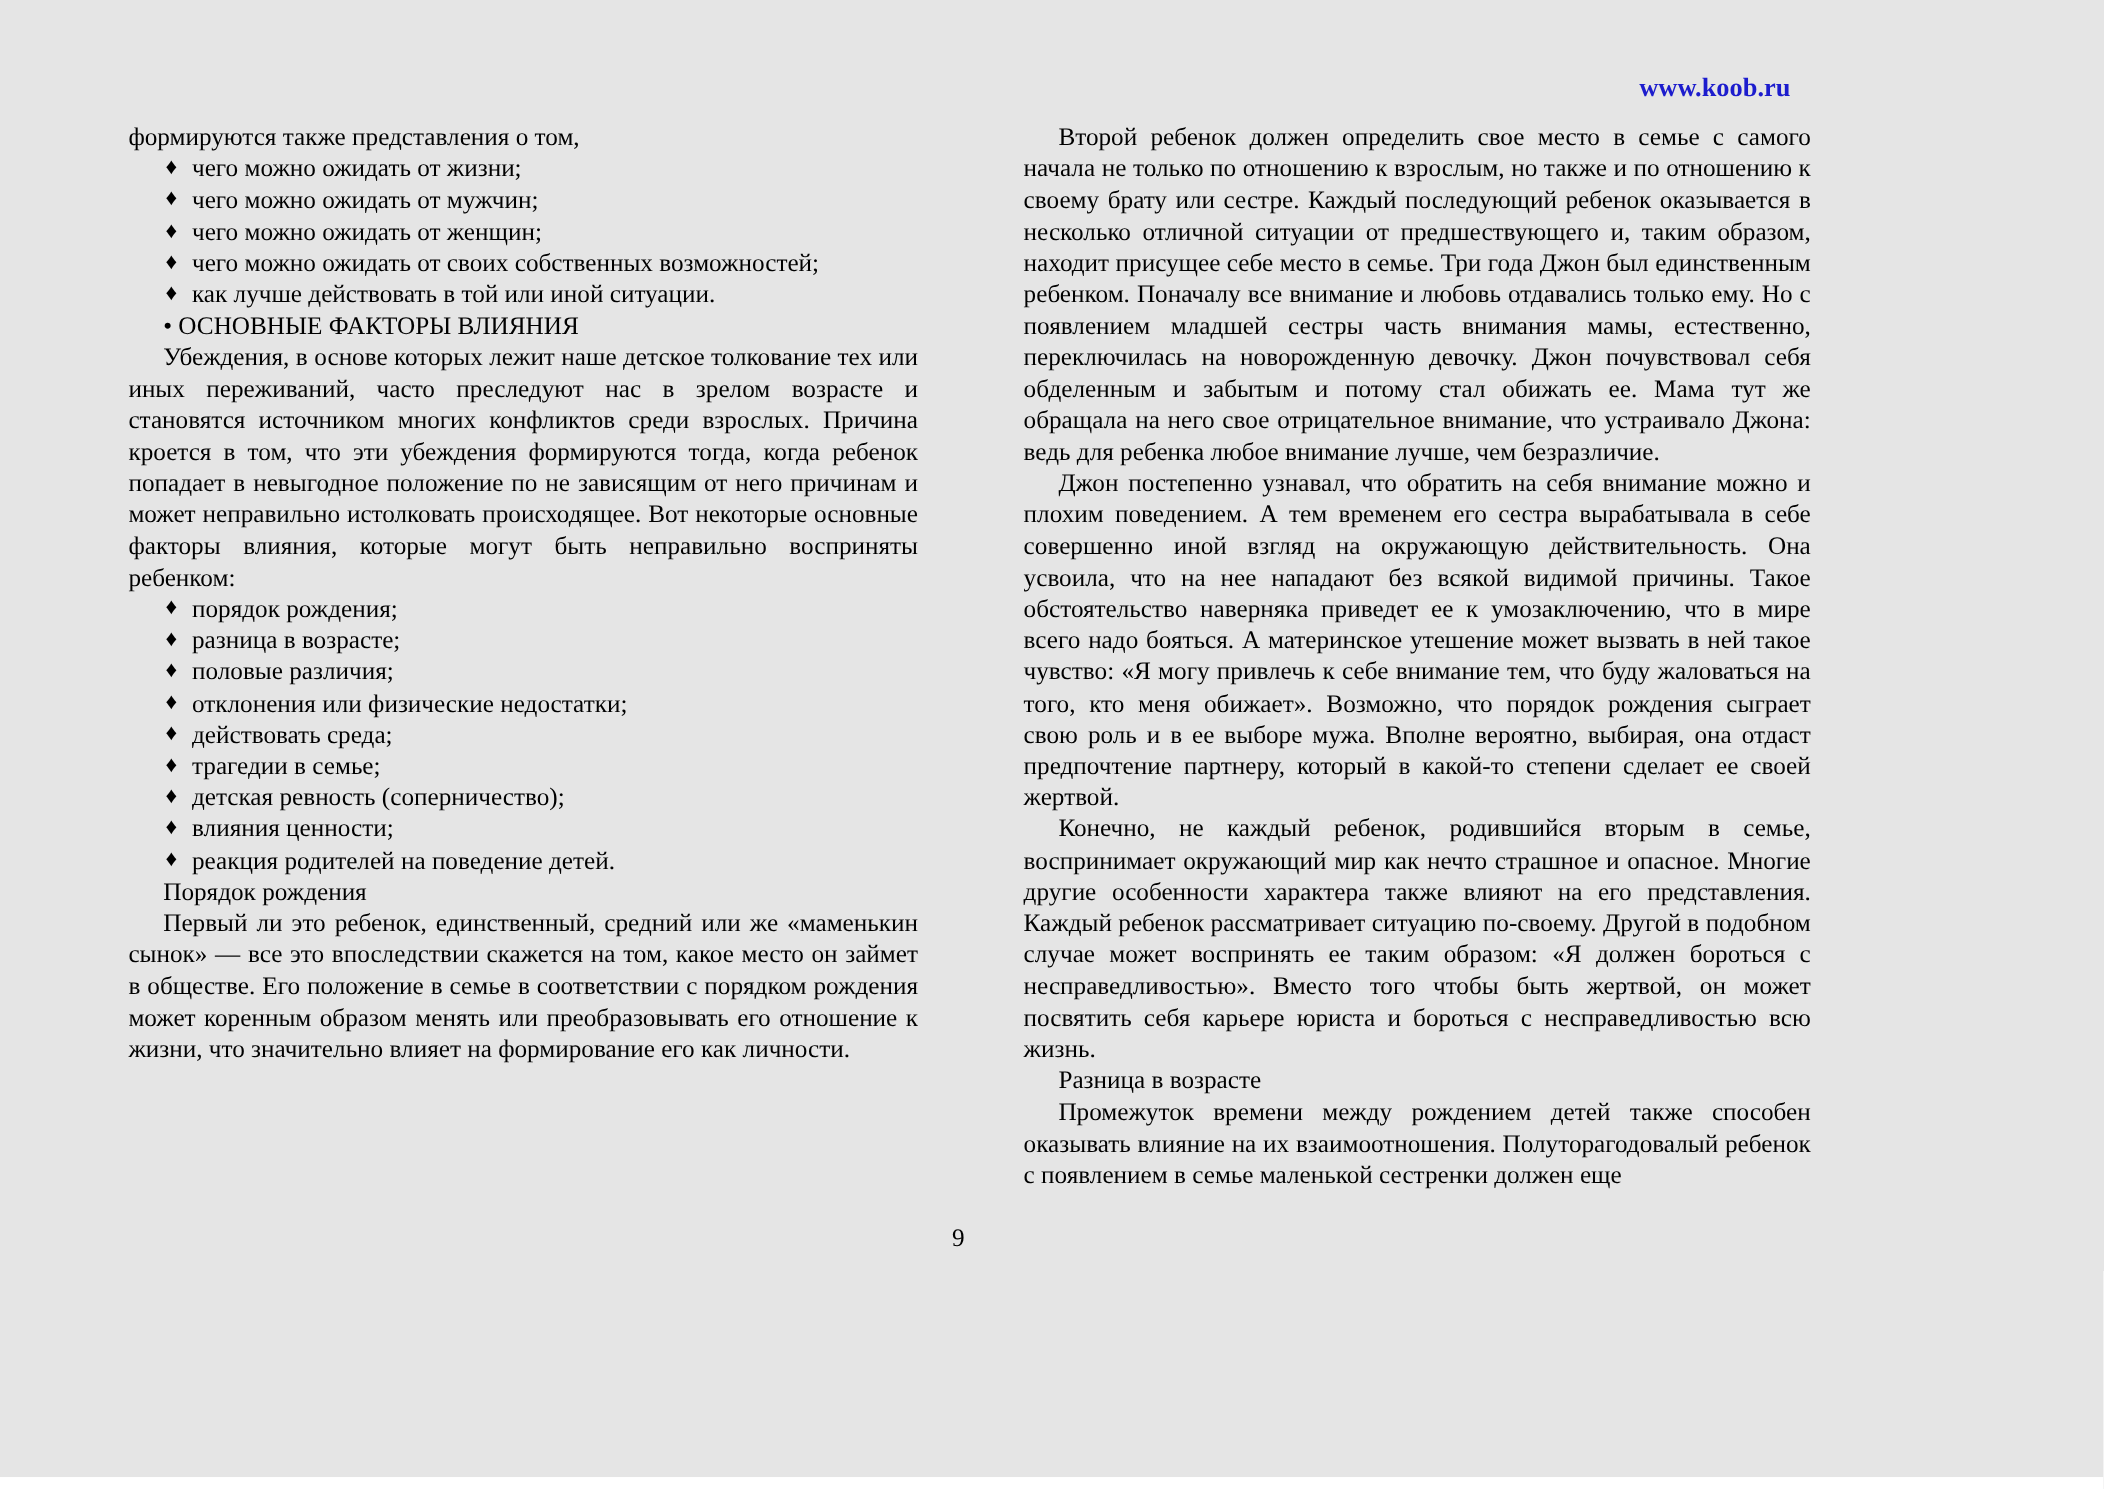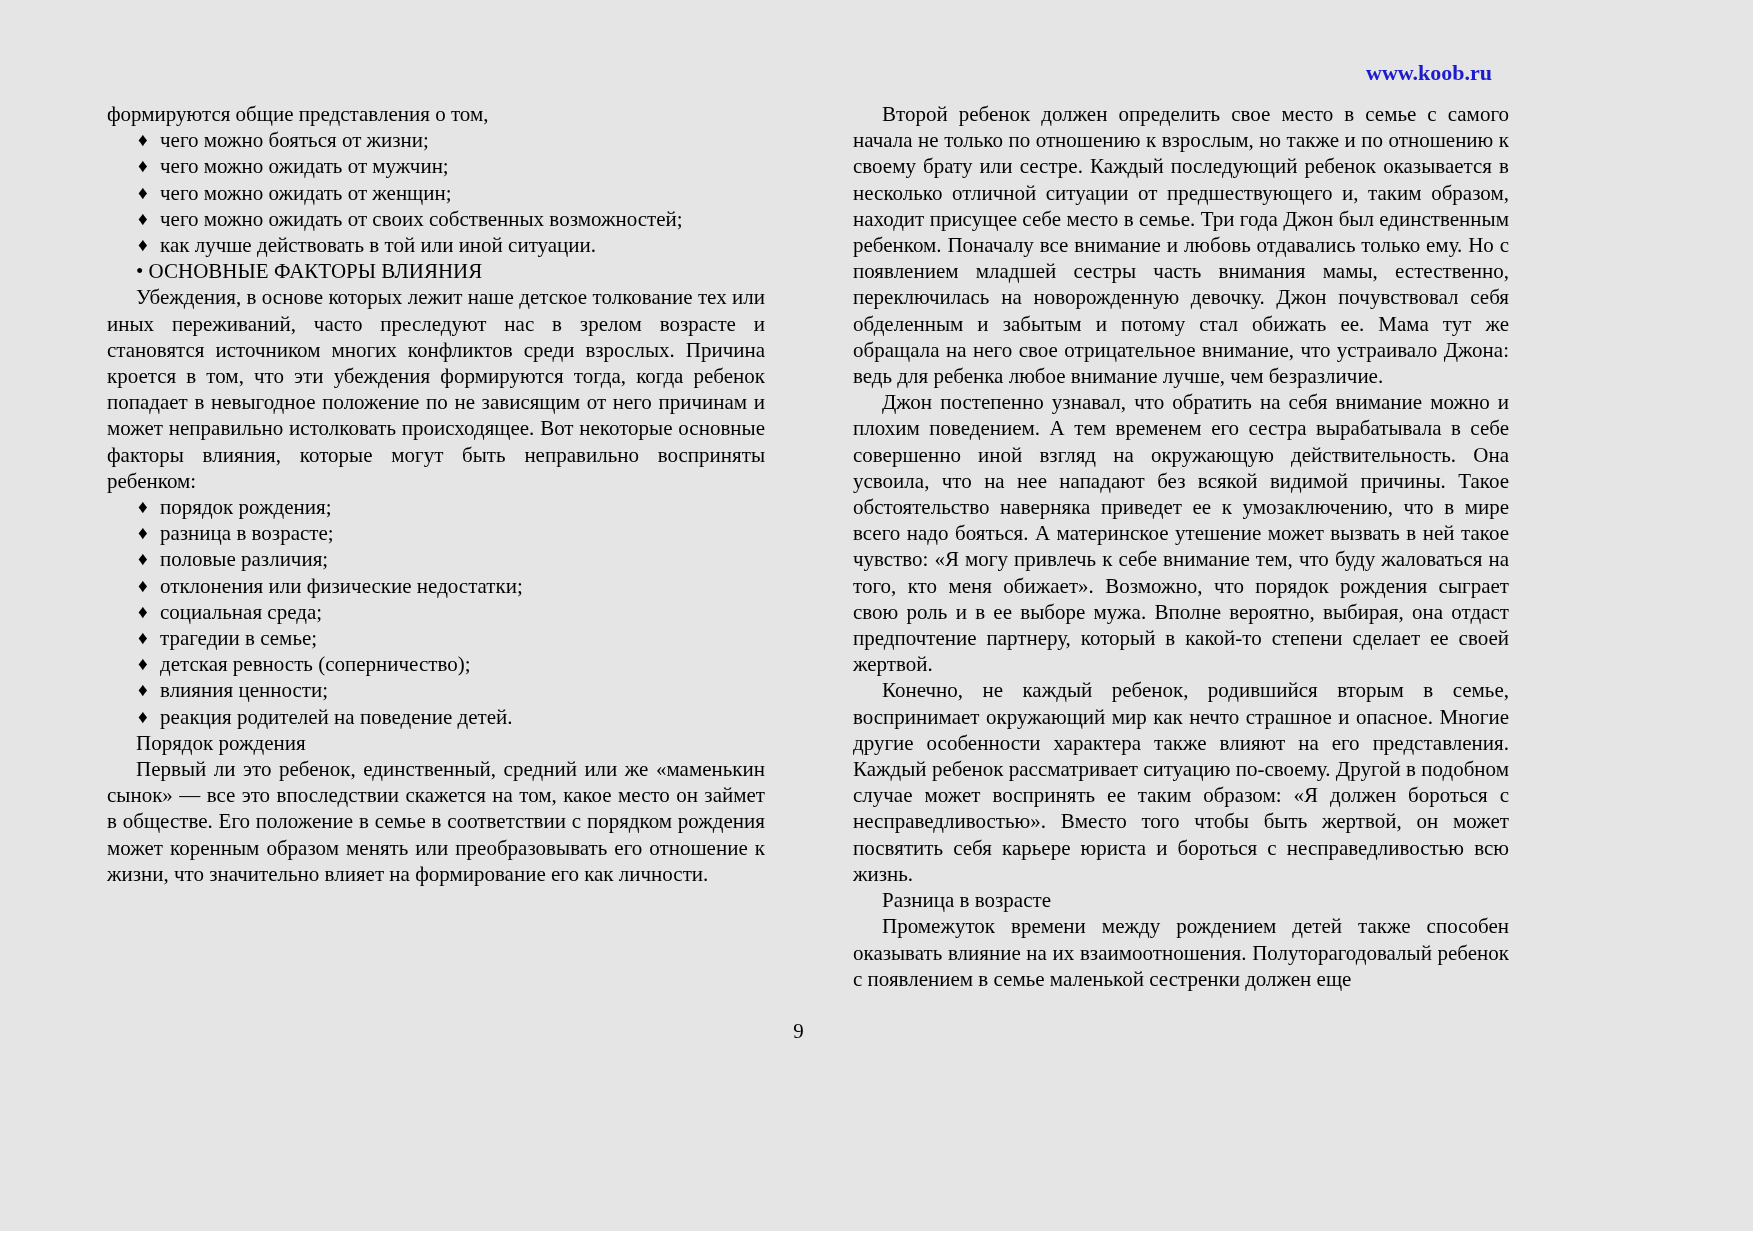--- a/index.html
+++ b/index.html
@@ -66,40 +66,40 @@
   }
 </style>
 </head>
 <body>
 
 <div class="page">
 
   <a class="site-link">www.koob.ru</a>
 
   <div class="col col-left">
-    <p class="para no-indent">формируются общие представления о том,</p>
+    <p class="para no-indent">формируются также представления о том,</p>
 
     <ul class="dlist">
-      <li class="ditem"><span class="diamond">♦</span><span>чего можно бояться от жизни;</span></li>
+      <li class="ditem"><span class="diamond">♦</span><span>чего можно ожидать от жизни;</span></li>
       <li class="ditem"><span class="diamond">♦</span><span>чего можно ожидать от мужчин;</span></li>
       <li class="ditem"><span class="diamond">♦</span><span>чего можно ожидать от женщин;</span></li>
       <li class="ditem"><span class="diamond">♦</span><span>чего можно ожидать от своих собственных возможностей;</span></li>
       <li class="ditem"><span class="diamond">♦</span><span>как лучше действовать в той или иной ситуации.</span></li>
     </ul>
 
     <p class="para heading-bold">• ОСНОВНЫЕ ФАКТОРЫ ВЛИЯНИЯ</p>
 
     <p class="para">Убеждения, в основе которых лежит наше детское толкование тех или иных переживаний, часто преследуют нас в зрелом возрасте и становятся источником многих конфликтов среди взрослых. Причина кроется в том, что эти убеждения формируются тогда, когда ребенок попадает в невыгодное положение по не зависящим от него причинам и может неправильно истолковать происходящее. Вот некоторые основные факторы влияния, которые могут быть неправильно восприняты ребенком:</p>
 
     <ul class="dlist">
       <li class="ditem"><span class="diamond">♦</span><span>порядок рождения;</span></li>
       <li class="ditem"><span class="diamond">♦</span><span>разница в возрасте;</span></li>
       <li class="ditem"><span class="diamond">♦</span><span>половые различия;</span></li>
       <li class="ditem"><span class="diamond">♦</span><span>отклонения или физические недостатки;</span></li>
-      <li class="ditem"><span class="diamond">♦</span><span>социальная среда;</span></li>
+      <li class="ditem"><span class="diamond">♦</span><span>действовать среда;</span></li>
       <li class="ditem"><span class="diamond">♦</span><span>трагедии в семье;</span></li>
       <li class="ditem"><span class="diamond">♦</span><span>детская ревность (соперничество);</span></li>
       <li class="ditem"><span class="diamond">♦</span><span>влияния ценности;</span></li>
       <li class="ditem"><span class="diamond">♦</span><span>реакция родителей на поведение детей.</span></li>
     </ul>
 
     <p class="para">Порядок рождения</p>
     <p class="para">Первый ли это ребенок, единственный, средний или же «маменькин сынок» — все это впоследствии скажется на том, какое место он займет в обществе. Его положение в семье в соответствии с порядком рождения может коренным образом менять или преобразовывать его отношение к жизни, что значительно влияет на формирование его как личности.</p>
   </div>
 

